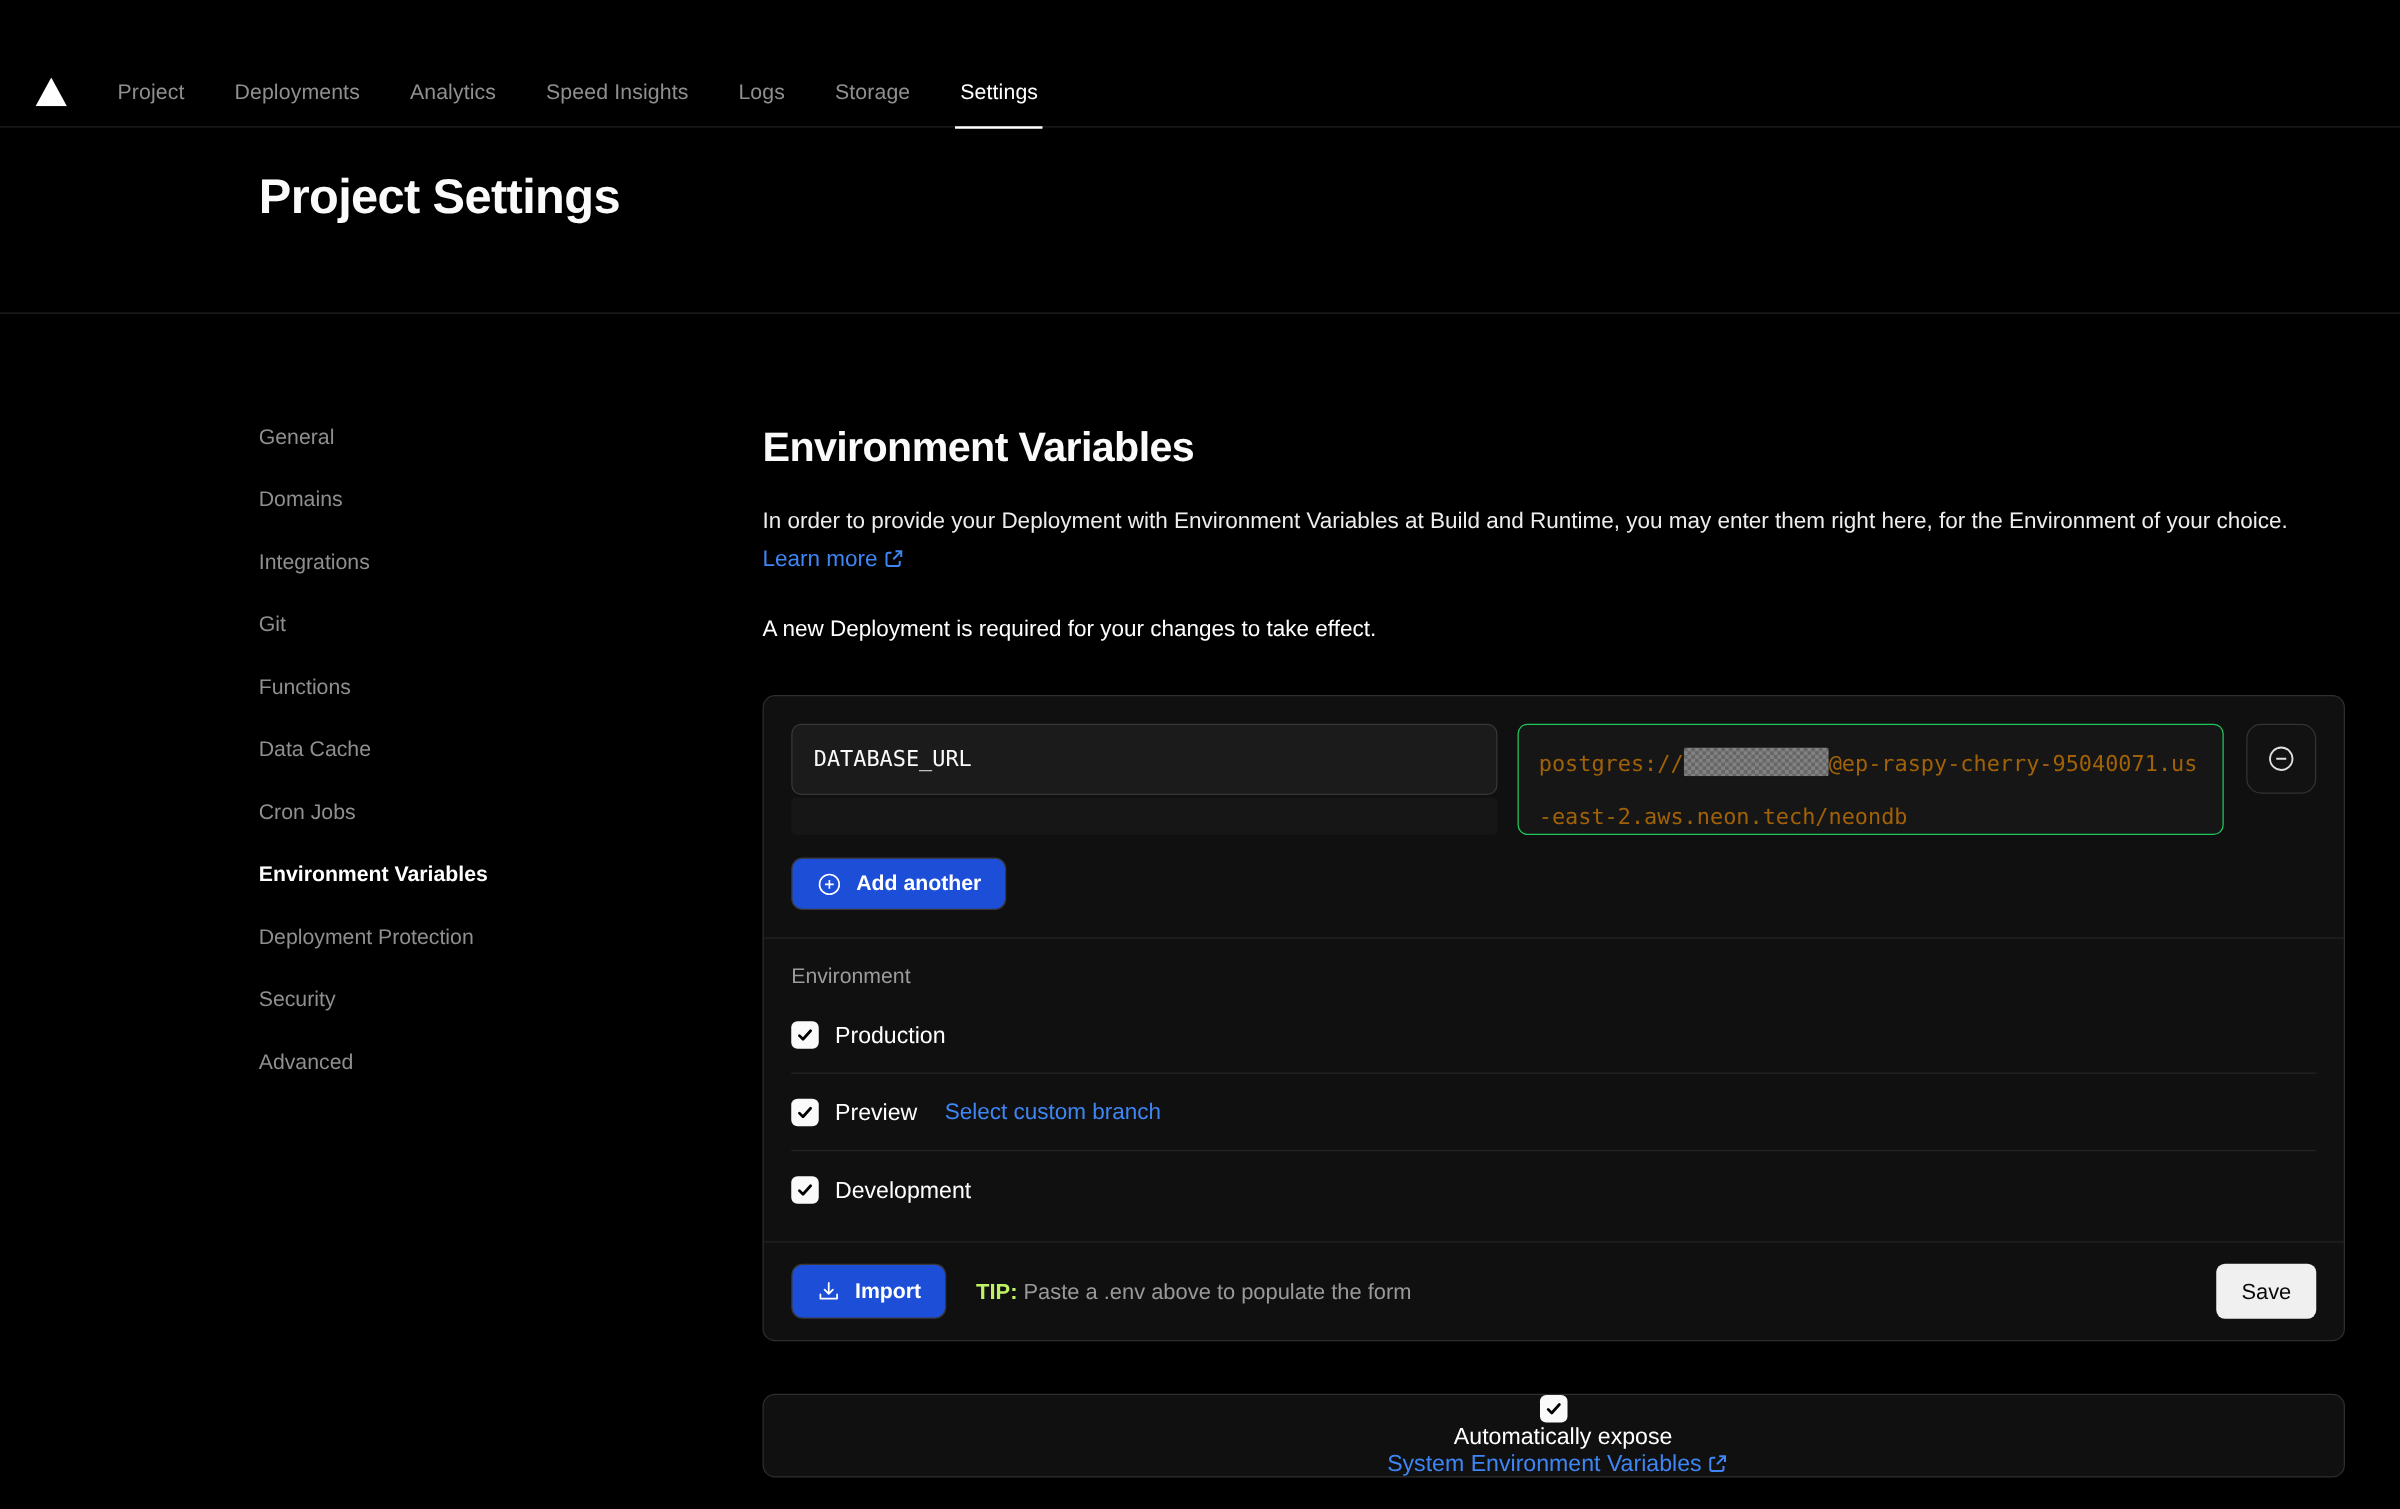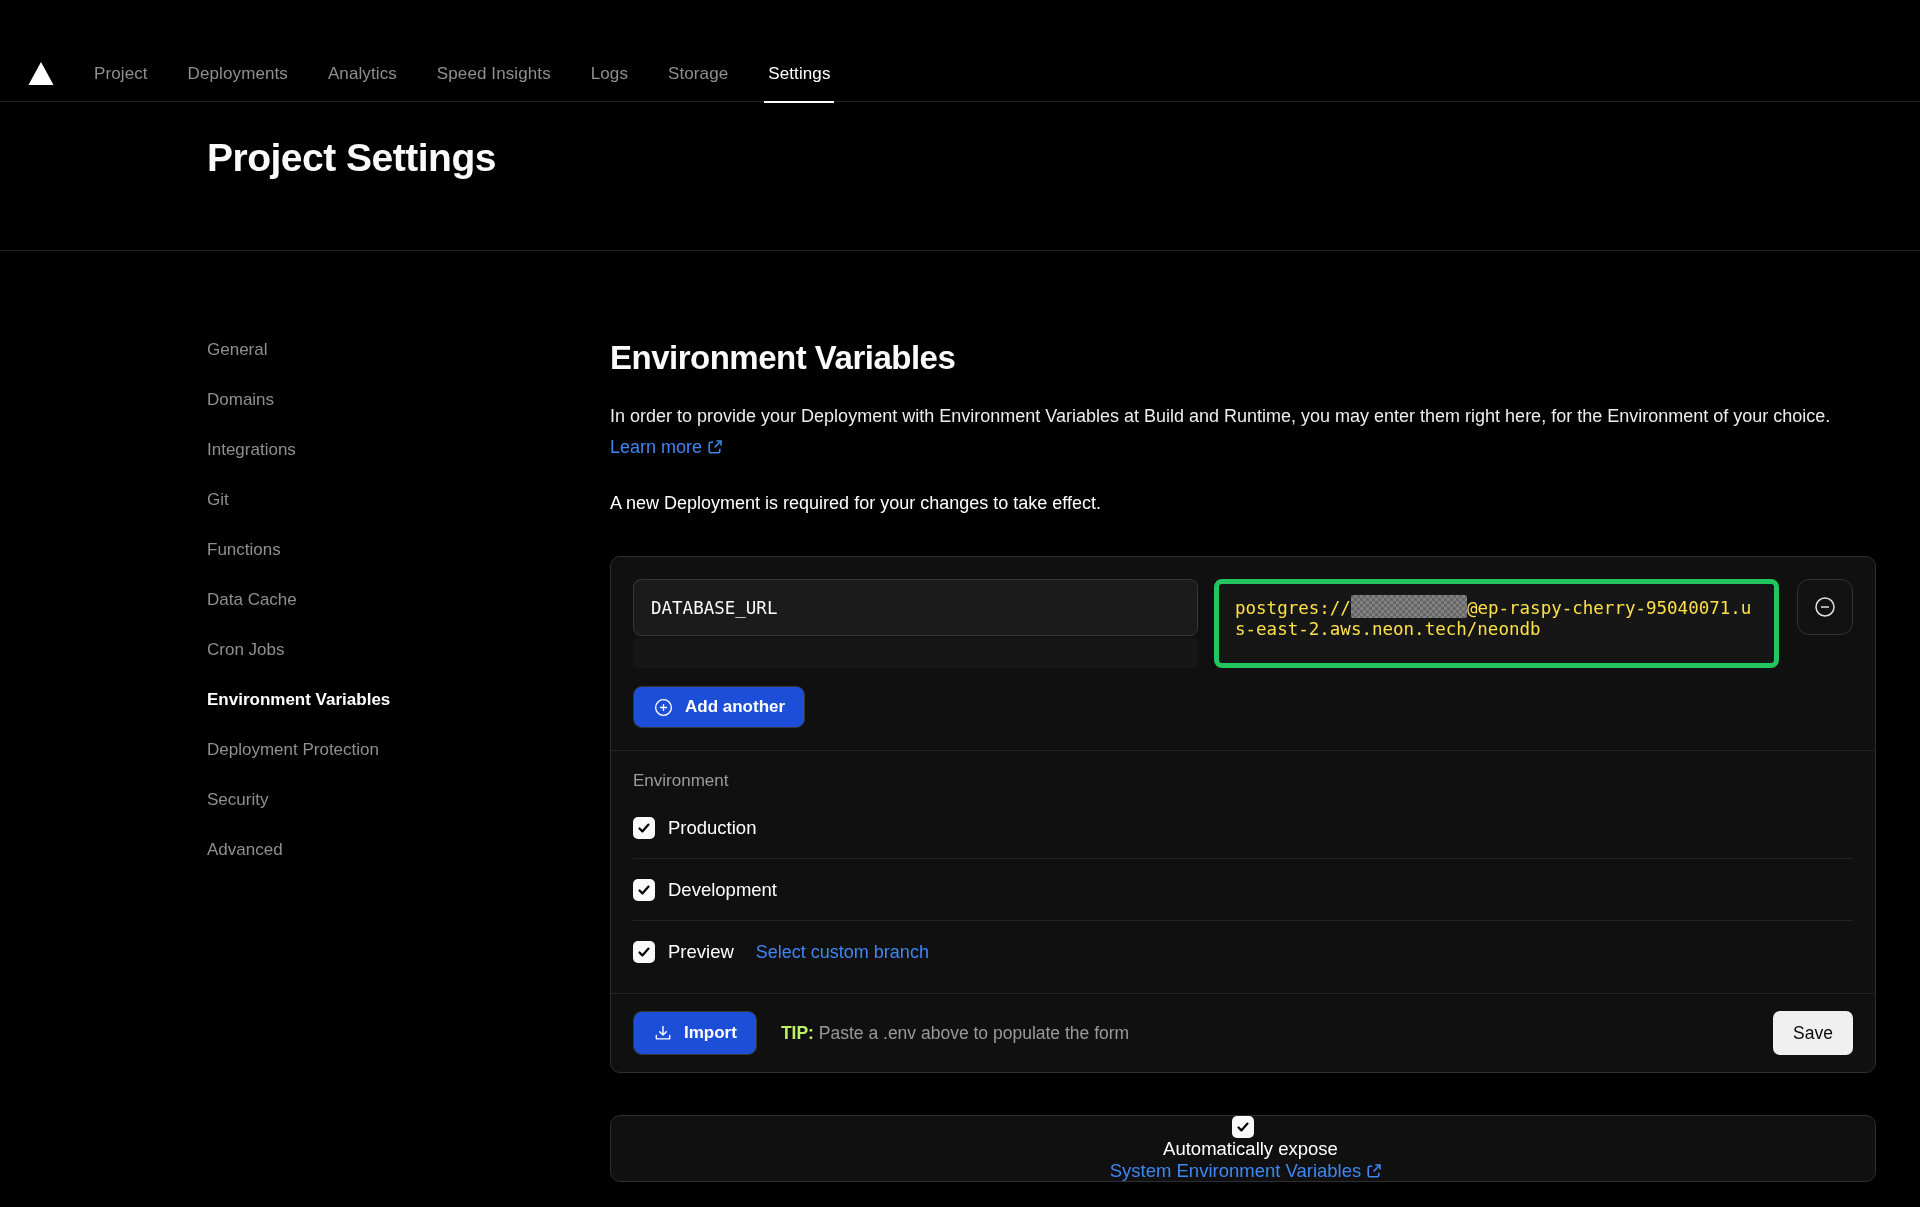--- a/index.html
+++ b/index.html
@@ -43,23 +43,23 @@
   .col-val { width:566px; margin-right:18px; }
   .col-btn { width:56px; }
   .field-label { font-size:17px; color:#9b9b9b; margin-bottom:12px; }
 
   .key-input { height:57px; background:#1b1b1b; border:1px solid #373737; border-radius:8px;
                display:flex; align-items:center; padding:0 17px;
                font-family:"DejaVu Sans Mono","Liberation Mono",monospace;
                font-size:17.5px; color:#fafafa; }
   .key-shadow { height:30px; margin-top:2px; background:#161616; border-radius:4px; }
 
-  .val-input { height:89px; background:#161616; border:5px solid #22c55e; border-radius:8px;
+  .val-input { height:89px; background:#161616; border:1px solid #22c55e; border-radius:8px;
                padding:11px 16px; font-family:"DejaVu Sans Mono","Liberation Mono",monospace;
-               font-size:17.5px; line-height:21px; color:#fde047; word-break:break-all; }
+               font-size:17.5px; line-height:42px; color:#a16207; word-break:break-all; }
   .redacted { display:inline-block; width:116px; height:23px; vertical-align:-4px;
               border-radius:2px;
               background:repeating-conic-gradient(#828282 0% 25%, #666 0% 50%) 0 0/6px 6px; }
 
   .remove-btn { width:56px; height:56px; border:1px solid #333; border-radius:12px;
                 background:#121212; display:flex; align-items:center; justify-content:center;
                 cursor:pointer; }
 
   .btn-dark { display:inline-flex; align-items:center; gap:11px; height:42px; padding:0 19px;
               background:#1d4ed8; border:1px solid #383838; border-radius:9px;
@@ -199,31 +199,31 @@
             </span>
             <span class="env-name">Production</span>
           </div>
 
           <div class="env-row">
             <span class="checkbox">
               <svg width="14" height="14" viewBox="0 0 14 14" fill="none" stroke="#000" stroke-width="2.2" stroke-linecap="round" stroke-linejoin="round">
                   <path d="M2.5 7.5 L5.4 10.4 L11.5 3.6"></path>
                 </svg>
             </span>
-            <span class="env-name">Development</span>
+            <span class="env-name">Preview</span>
+            <a class="link branch-link">Select custom branch</a>
           </div>
 
           <div class="env-row">
             <span class="checkbox">
               <svg width="14" height="14" viewBox="0 0 14 14" fill="none" stroke="#000" stroke-width="2.2" stroke-linecap="round" stroke-linejoin="round">
                   <path d="M2.5 7.5 L5.4 10.4 L11.5 3.6"></path>
                 </svg>
             </span>
-            <span class="env-name">Preview</span>
-            <a class="link branch-link">Select custom branch</a>
+            <span class="env-name">Development</span>
           </div>
         </div>
       </div>
 
       <div class="card-footer">
         <button class="btn-dark btn-import" style="font-family:'Liberation Sans',sans-serif;">
           <span>
             <svg width="20" height="20" viewBox="0 0 24 24" fill="none" stroke="#fff" stroke-width="1.7" stroke-linecap="round" stroke-linejoin="round">
               <path d="M4 15 v4 h16 v-4"></path>
                 <path d="M12 4 v10 M8 10.5 L12 14.5 L16 10.5"></path>

